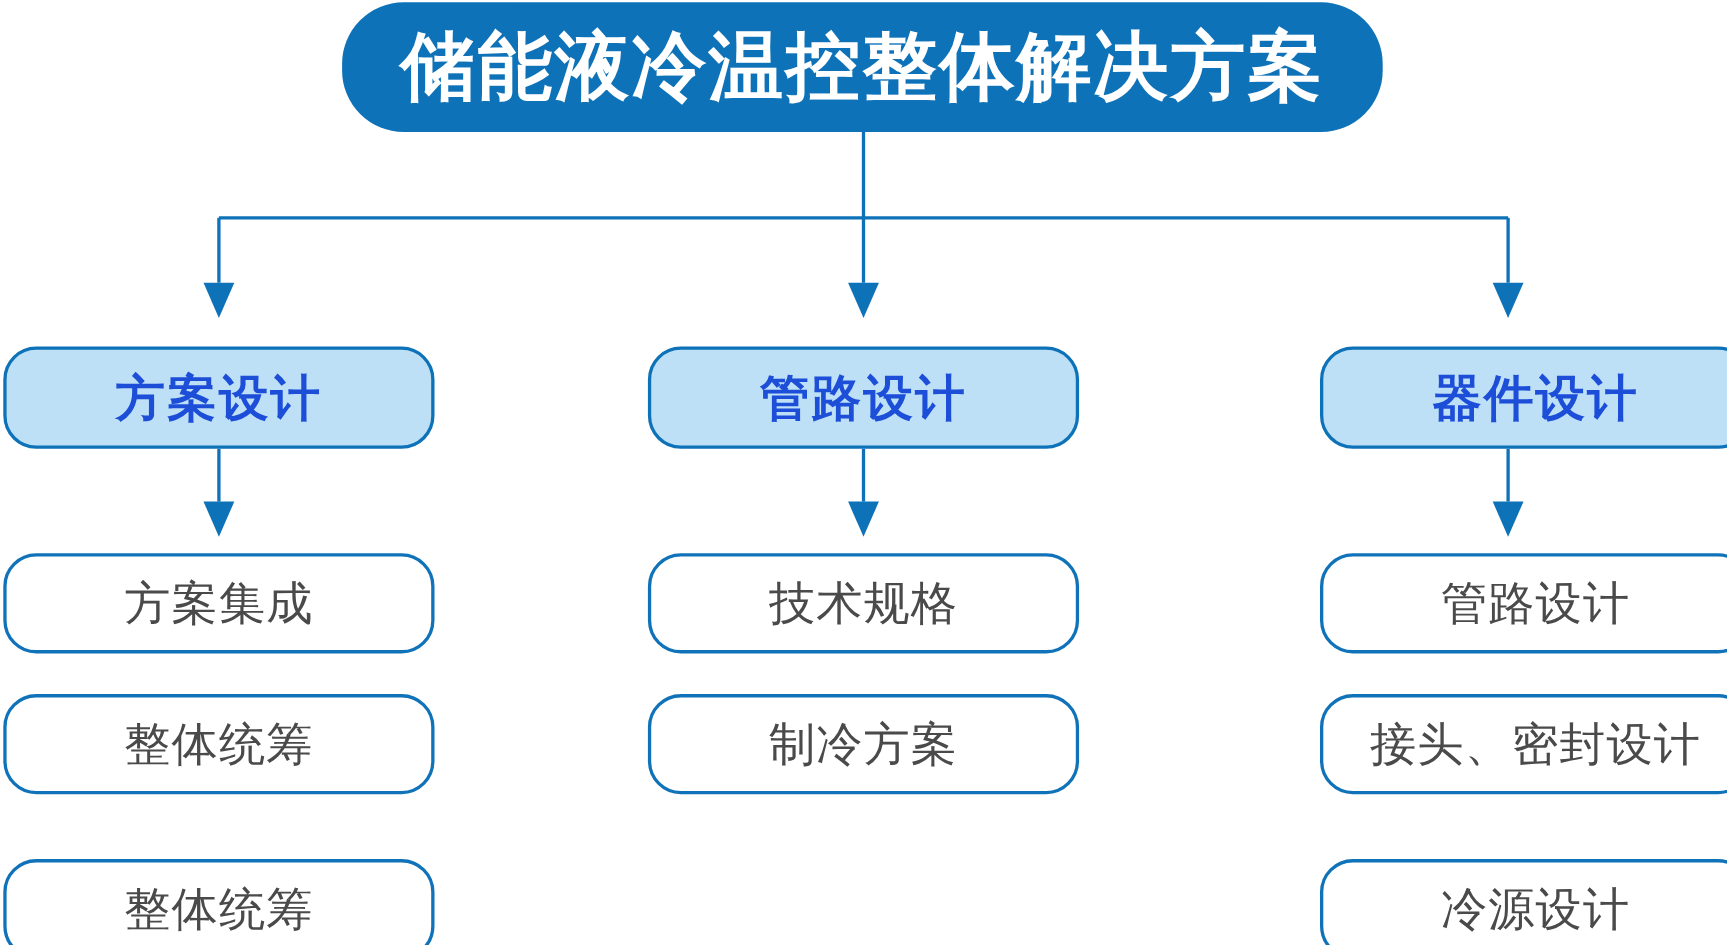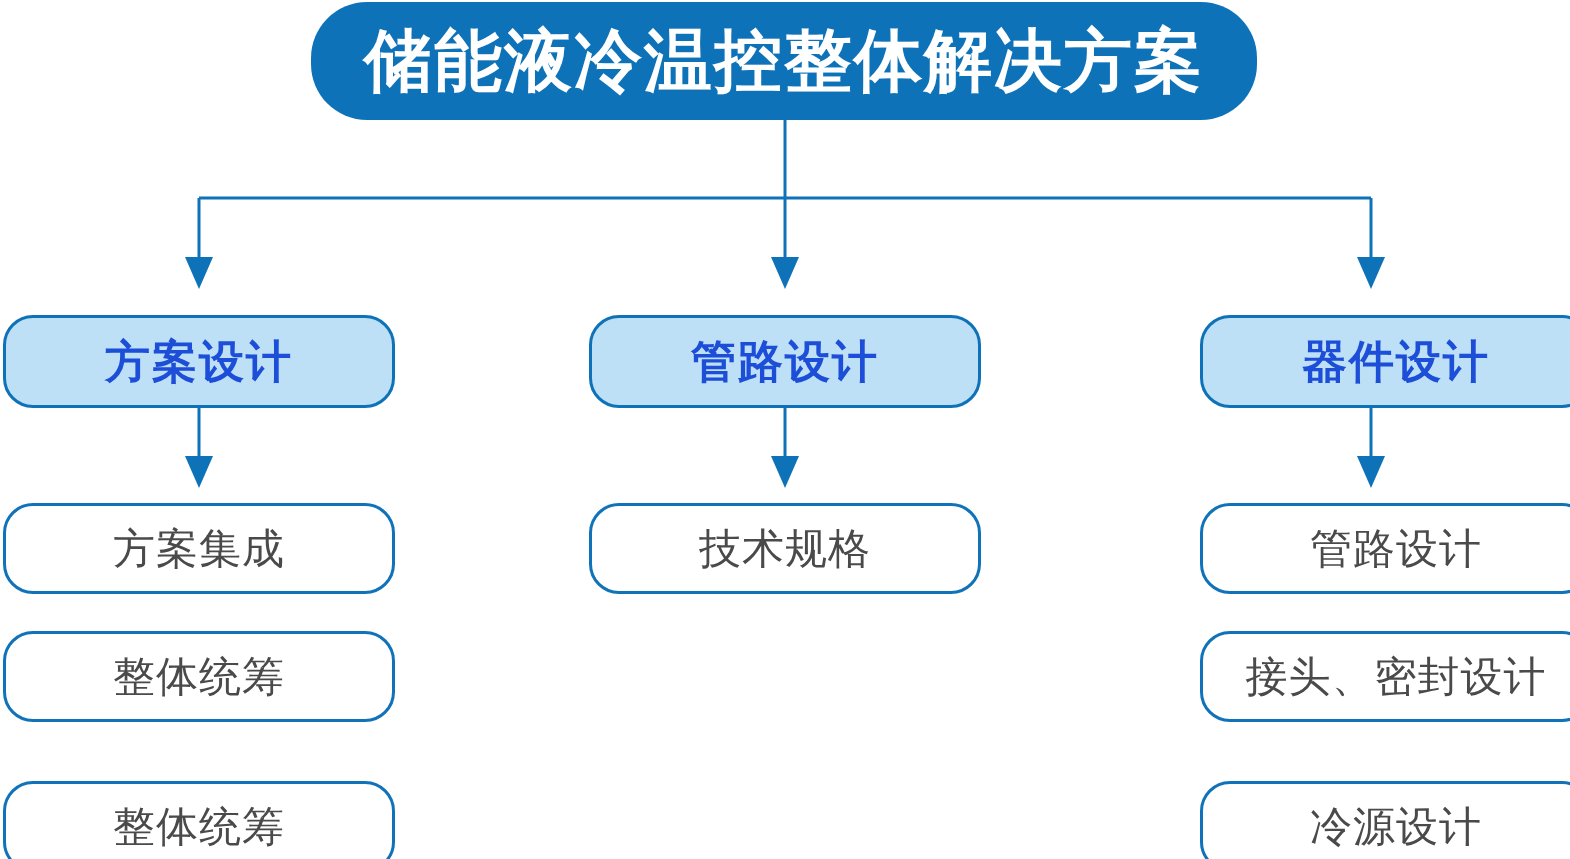--- a/index.html
+++ b/index.html
@@ -121,20 +121,23 @@
   <div class="node-box leaf-box col1 row2">
     <span>整体统筹</span>
   </div>
   <div class="node-box leaf-box col1 row3">
     <span>整体统筹</span>
   </div>
 
   <div class="node-box leaf-box col2 row1">
     <span>技术规格</span>
   </div>
+  <div class="node-box leaf-box col2 row2">
+    <span>制冷方案</span>
+  </div>
 
   <div class="node-box leaf-box col3 row1">
     <span>管路设计</span>
   </div>
   <div class="node-box leaf-box col3 row2">
     <span>接头、密封设计</span>
   </div>
   <div class="node-box leaf-box col3 row3">
     <span>冷源设计</span>
   </div>

